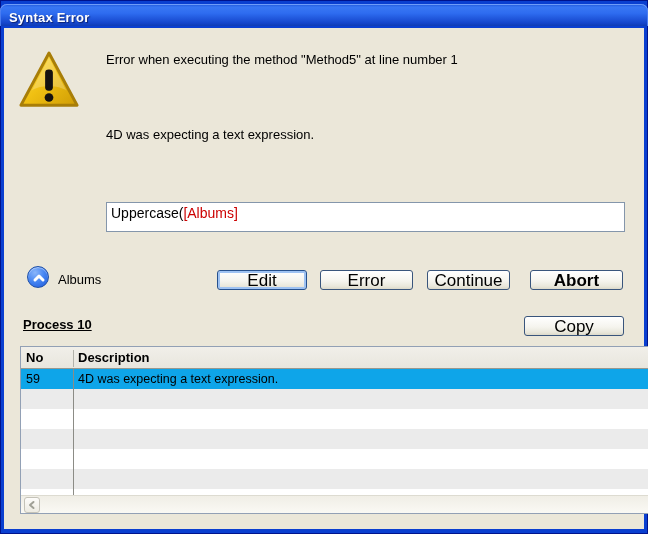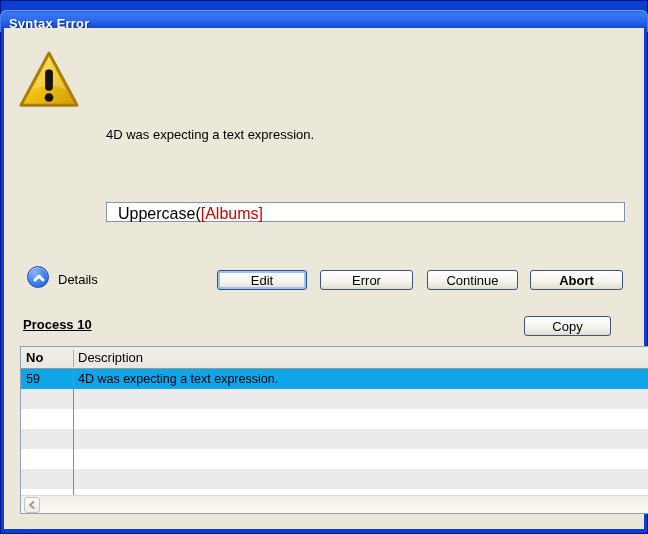--- a/index.html
+++ b/index.html
@@ -3,75 +3,75 @@
 <meta charset="utf-8">
 <style>
   html,body { margin:0; padding:0; background:#555; }
   * { box-sizing:border-box; }
   .window {
     position:relative; width:648px; height:534px; overflow:hidden;
     font-family:"Liberation Sans", sans-serif; background:#0a3fd0;
     box-shadow: inset 0 0 0 1px #00138c;
   }
   .titlebar {
-    position:absolute; left:0; top:10px; width:648px; height:22px;
+    position:absolute; left:0; top:4px; width:648px; height:22px;
     background:linear-gradient(180deg,#1c54d8 0%,#3977f4 14%,#2e6cf0 42%,#1546cc 86%,#0f3cb4 100%);
     border-radius:7px 7px 0 0;
     box-shadow: inset 0 1px 0 #6f9cf8, inset 1px 0 0 #4a7cf0, inset -1px 0 0 #4a7cf0;
   }
   .title-text {
     position:absolute; left:9px; top:6px; color:#ffffff; font-size:13px; font-weight:bold;
     text-shadow:1px 1px 1px rgba(0,0,40,.55); letter-spacing:.2px;
   }
   .content-bg {
     position:absolute; left:4px; top:28px; width:640px; height:501px; background:#ebe7d9;
   }
   .abs { position:absolute; }
   .msg { font-size:13px; color:#000; }
 
   
   .code-box {
-    position:absolute; left:106px; top:202px; width:519px; height:20px;
-    background:#ffffff; border:1px solid #8496ab; padding:2px 11px;
-    font-size:16px; color:#000;
+    position:absolute; left:106px; top:202px; width:519px; height:30px;
+    background:#ffffff; border:1px solid #8496ab; padding:2px 4px;
+    font-size:14px; color:#000;
   }
   .code-field { color:#cc0000; }
 
   
   .details-circle {
     position:absolute; left:27px; top:266px; width:22px; height:22px; border-radius:50%;
     background:radial-gradient(circle at 35% 28%, #8ab6fa 0%, #4585f2 48%, #1d57d8 100%);
     border:1px solid #1d4fa8; box-shadow: inset 0 1px 1px rgba(255,255,255,.5);
   }
   .details-circle svg { position:absolute; left:3px; top:4px; }
   .details-label { position:absolute; left:58px; top:272px; font-size:13px; }
 
   
   .btn {
     position:absolute; height:20px; border:1px solid #39557c; border-radius:3px;
     background:linear-gradient(180deg,#ffffff 0%,#f5f4ee 55%,#e9e7db 85%,#dcd9ca 100%);
-    font-family:"Liberation Sans",sans-serif; font-size:13px; color:#000;
+    font-family:"Liberation Sans",sans-serif; font-size:17px; color:#000;
     text-align:center; line-height:17px; padding:0;
   }
   .btn.default { box-shadow: inset 0 0 0 2px #9ec2f2; border-color:#26518e; }
 
   .process-label { position:absolute; left:23px; top:317px; font-size:13px; font-weight:bold;text-decoration:underline; }
 
   
   .grid {
     position:absolute; left:20px; top:346px; width:648px; height:168px;
     border:1px solid #92a0b5; background:#ffffff;
   }
   .grid-header {
     position:absolute; left:0; top:0; right:17px; height:22px;
     background:linear-gradient(180deg,#f1efe9,#e8e6de);
     border-bottom:1px solid #98988e;
   }
   .grid-header .h-no  { position:absolute; left:5px;  top:3px; font-size:13px; font-weight:bold; }
-  .grid-header .h-desc{ position:absolute; left:57px; top:3px; font-size:13px; font-weight:normal; }
+  .grid-header .h-desc{ position:absolute; left:57px; top:3px; font-size:13px; font-weight:bold; }
   .col-sep-h { position:absolute; left:52px; top:3px;  height:17px; width:1px; background:#b2b2aa; }
   .col-sep-b { position:absolute; left:52px; top:22px; bottom:18px; width:1px; background:#8c8c86; }
   .rows { position:absolute; left:0; top:22px; right:17px; bottom:18px; overflow:hidden; }
   .row { position:relative; width:100%; height:20px; }
   .row.data  { background:#0ea5e9; }
   .row.gray  { background:#ebebeb; }
   .row.white { background:#ffffff; }
   .cell-no   { position:absolute; left:5px;  top:0; line-height:20px; font-size:12.5px; }
   .cell-desc { position:absolute; left:57px; top:0; line-height:20px; font-size:12.5px; }
 
@@ -116,40 +116,41 @@
           <stop offset="1" stop-color="#cf9c05"></stop>
         </linearGradient>
       </defs>
       <path d="M32 5 L61 59 L3 59 Z" fill="url(#wg)" stroke="#a87e08" stroke-width="3" stroke-linejoin="round"></path>
       <path d="M32 10 L14 44 C22 38 42 38 50 44 Z" fill="#ffffff" opacity="0.22"></path>
       <rect x="28" y="22" width="8" height="22" rx="3.5" fill="#151210"></rect>
       <circle cx="32" cy="51" r="4.5" fill="#151210"></circle>
     </svg>
   </div>
 
+  <div class="abs msg" style="left:106px; top:52px;">Error when executing the method "Method5" at line number 1</div>
   <div class="abs msg" style="left:106px; top:127px;">4D was expecting a text expression.</div>
 
   <div class="code-box"><span>Uppercase(</span><span class="code-field">[Albums]</span></div>
 
   <div class="details-circle">
     <span>
       <svg width="16" height="14" viewBox="0 0 16 14">
         <polyline points="4,9 8,5 12,9" fill="none" stroke="#ffffff" stroke-width="3" stroke-linecap="round" stroke-linejoin="round"></polyline>
       </svg>
     </span>
   </div>
-  <div class="details-label">Details</div>
+  <div class="details-label">Albums</div>
 
   <button class="btn default" style="left:217px; top:270px; width:90px;">Edit</button>
   <button class="btn" style="left:320px; top:270px; width:93px;">Error</button>
-  <button class="btn" style="left:427px; top:270px; width:91px;">Continue</button>
+  <button class="btn" style="left:427px; top:270px; width:83px;">Continue</button>
   <button class="btn" style="left:530px; top:270px; width:93px;font-weight:bold;">Abort</button>
 
   <div class="process-label">Process 10</div>
-  <button class="btn" style="left:524px; top:316px; width:87px;">Copy</button>
+  <button class="btn" style="left:524px; top:316px; width:100px;">Copy</button>
 
   <div class="grid">
     <div class="grid-header">
       <span class="h-no">No</span>
       <span class="h-desc">Description</span>
       <span class="col-sep-h"></span>
     </div>
 
     <div class="rows">
       <div class="row data">

